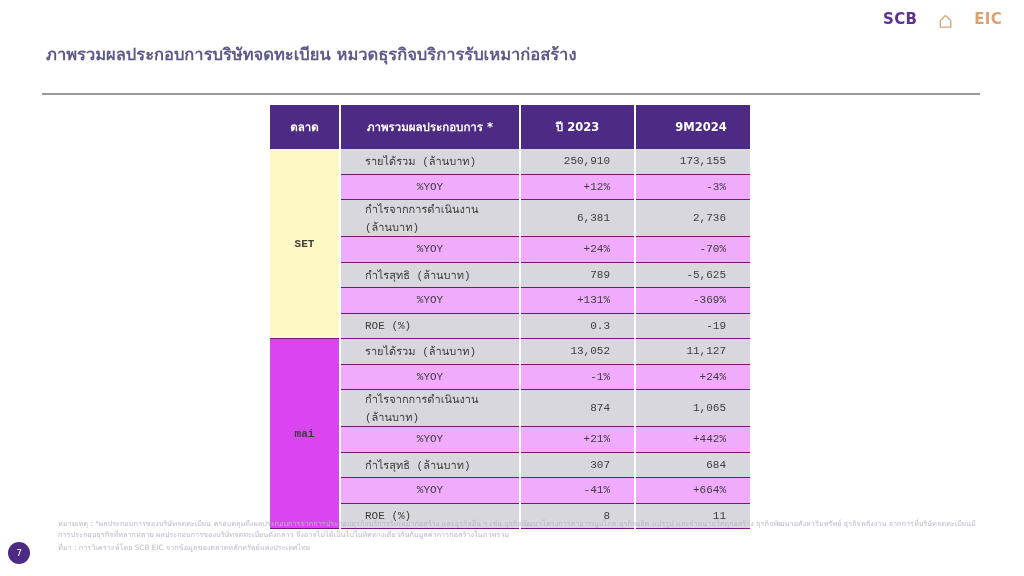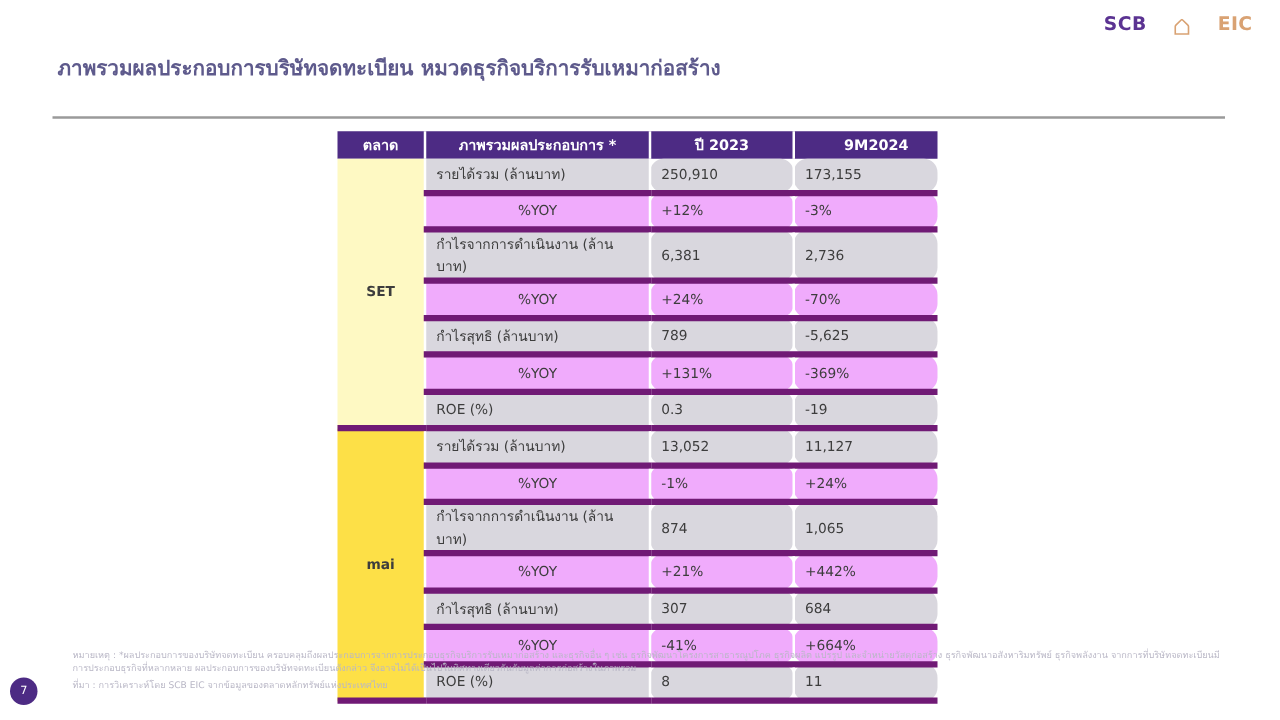--- a/index.html
+++ b/index.html
@@ -80,52 +80,53 @@
   table.fin col.c-market  { width: 70px; }
   table.fin col.c-metric  { width: 180px; }
   table.fin col.c-y2023   { width: 115px; }
   table.fin col.c-9m2024  { width: 115px; }
 
   table.fin th {
     background: #4d2b84;
     color: #ffffff;
     font-size: 11.5px;
     font-weight: bold;
-    height: 22px;
+    height: 44px;
     text-align: center;
     border-right: 2px solid #ffffff;
     padding: 0 4px;
     vertical-align: middle;
   }
   table.fin th:last-child { border-right: none; padding-left: 20px; }
 
   table.fin td {
     font-size: 11px;
     color: #3d3d3d;
     height: 24.5px;
-    padding: 0 8px;
+    padding: 0 24px;
     vertical-align: middle;
     border-right: 2px solid #ffffff;
-    border-bottom: 5px solid #701a75;
+    border-bottom: 1px solid #701a75;
+    font-family: Liberation Mono, monospace;
   }
   table.fin td:last-child { border-right: none; }
 
   td.market {
     text-align: center;
     font-weight: bold;
     font-size: 11.5px;
     color: #3d3d3d;
     border-right: 2px solid #ffffff;
   }
   td.market.set { background: #fef9c3; }
-  td.market.mai { background: #fde047; }
+  td.market.mai { background: #d946ef; }
 
   td.metric      { text-align: left; }
   td.metric.sub  { text-align: center; }
-  td.num         { text-align: left; border-radius: 11px; }
+  td.num         { text-align: right; }
 
   tr.shaded td.metric,
   tr.shaded td.num  { background: #d9d7de; }
   tr.plain  td.metric,
   tr.plain  td.num  { background: #f0abfc; }
 
   
   .footnotes {
     position: absolute;
     left: 58px;

